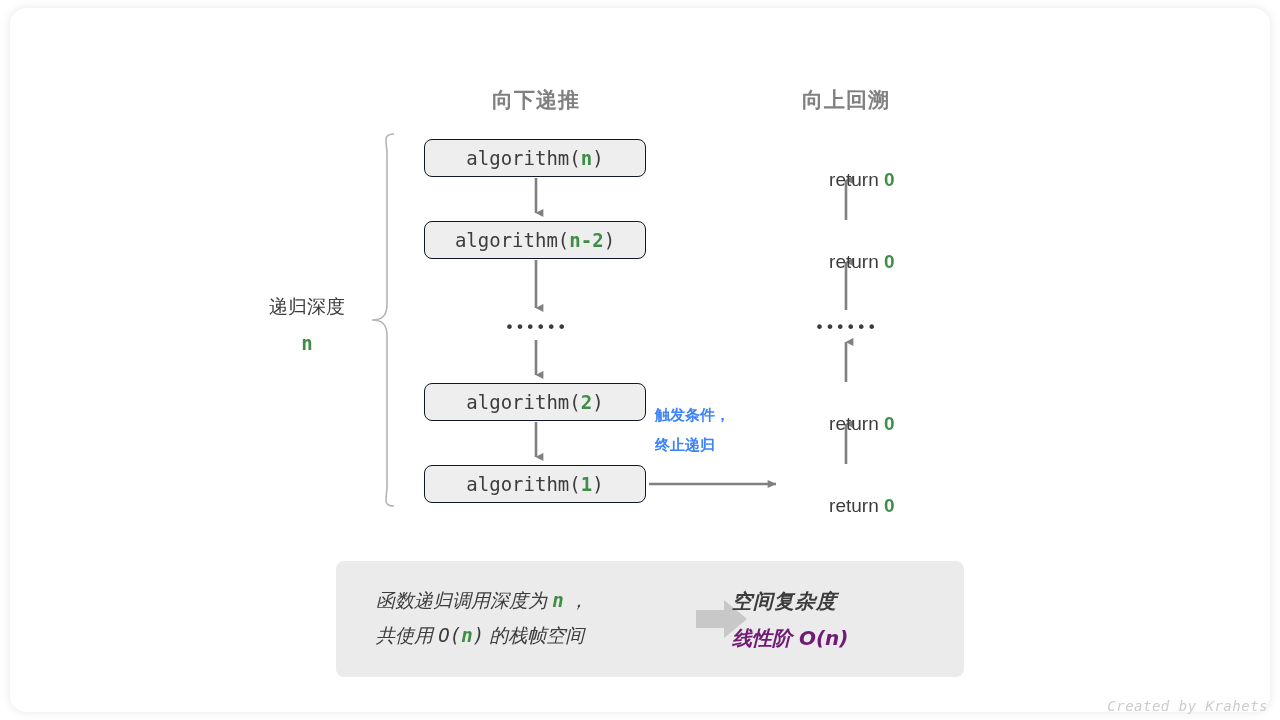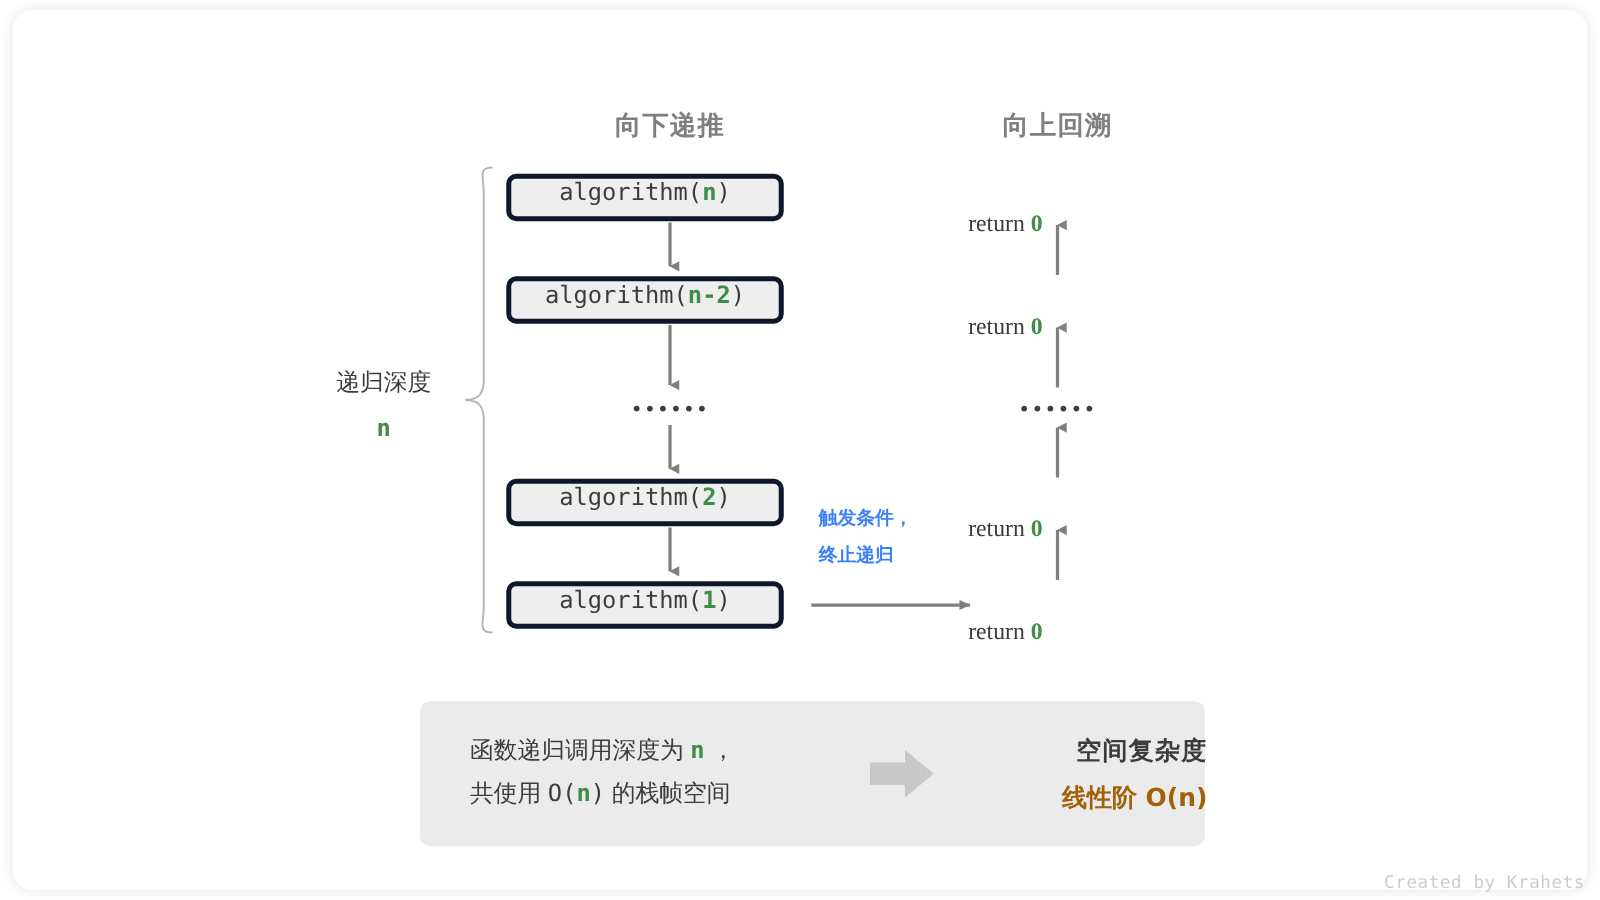--- a/index.html
+++ b/index.html
@@ -40,47 +40,48 @@
     white-space: nowrap;
     text-align: center;
     margin-top: 20px;
   }
   #head-down { left: 426px; top: 58px; width: 200px; }
   #head-up   { left: 736px; top: 58px; width: 200px; }
 
   
   .call-box {
     position: absolute;
-    left: 395px;
+    left: 414px;
     width: 222px;
     height: 38px;
     background: #eeeeee;
-    border: 4px solid #0f172a;
+    border: 1px solid #0f172a;
     border-radius: 8px;
     display: flex;
+    align-items: center;
     justify-content: center;
     font-family: "DejaVu Sans Mono", "Liberation Mono", monospace;
     font-size: 19px;
     color: #3c3c3c;
     white-space: pre;
   }
   .call-box .arg { color: #3f8d46; font-weight: bold; }
 
   #box-n   { top: 131px; }
   #box-n1  { top: 213px; }
   #box-2   { top: 375px; }
   #box-1   { top: 457px; }
 
   
   .ret {
     position: absolute;
     left: 736px;
     width: 200px;
-    text-align: left;
-    font-family: Liberation Serif, serif;
+    text-align: center;
+    font-family: Liberation Sans, sans-serif;
     font-size: 19px;
     color: #3c3c3c;
     white-space: pre;
   }
   .ret .zero { color: #3f8d46; font-weight: bold; }
   #ret-1 { top: 139px; }
   #ret-2 { top: 221px; }
   #ret-3 { top: 383px; }
   #ret-4 { top: 465px; }
 
@@ -135,20 +136,21 @@
 
   
   #summary {
     position: absolute;
     left: 326px;
     top: 553px;
     width: 628px;
     height: 116px;
     background: #ebebeb;
     border-radius: 8px;
+    font-style: italic;
   }
   #summary-left {
     position: absolute;
     left: 40px;
     top: 22px;
     font-size: 19px;
     color: #3c3c3c;
     line-height: 1.85;
     white-space: pre;
   }
@@ -156,51 +158,52 @@
     color: #3f8d46;
     font-weight: bold;
     font-family: "DejaVu Sans Mono", "Liberation Mono", monospace;
   }
   #summary-left .mono {
     font-family: "DejaVu Sans Mono", "Liberation Mono", monospace;
   }
   #big-arrow { position: absolute; left: 358px; top: 36px; }
   #summary-right {
     position: absolute;
-    left: 430px;
+    left: 396px;
     top: 22px;
     width: 200px;
-    text-align: right;
+    text-align: left;
     line-height: 1.85;
   }
   #summary-right .title {
     display: block;
     font-size: 20px;
     font-weight: bold;
     color: #3c3c3c;
     letter-spacing: 1px;
   }
   #summary-right .value {
     display: block;
     font-size: 20px;
     font-weight: bold;
-    color: #a16207;
+    color: #701a75;
     font-family: "DejaVu Sans", sans-serif;
     white-space: pre;
   }
 
   
   #footer {
     position: absolute;
     right: 22px;
     bottom: 14px;
     font-family: "DejaVu Sans Mono", "Liberation Mono", monospace;
     font-size: 14px;
     color: #cccccc;
     letter-spacing: 0.5px;
+    font-style: italic;
   }
 </style>
 </head>
 <body>
 
 <div class="card">
   <div class="stage">
 
     <svg id="arrows" width="1280" height="720">
       <defs>

